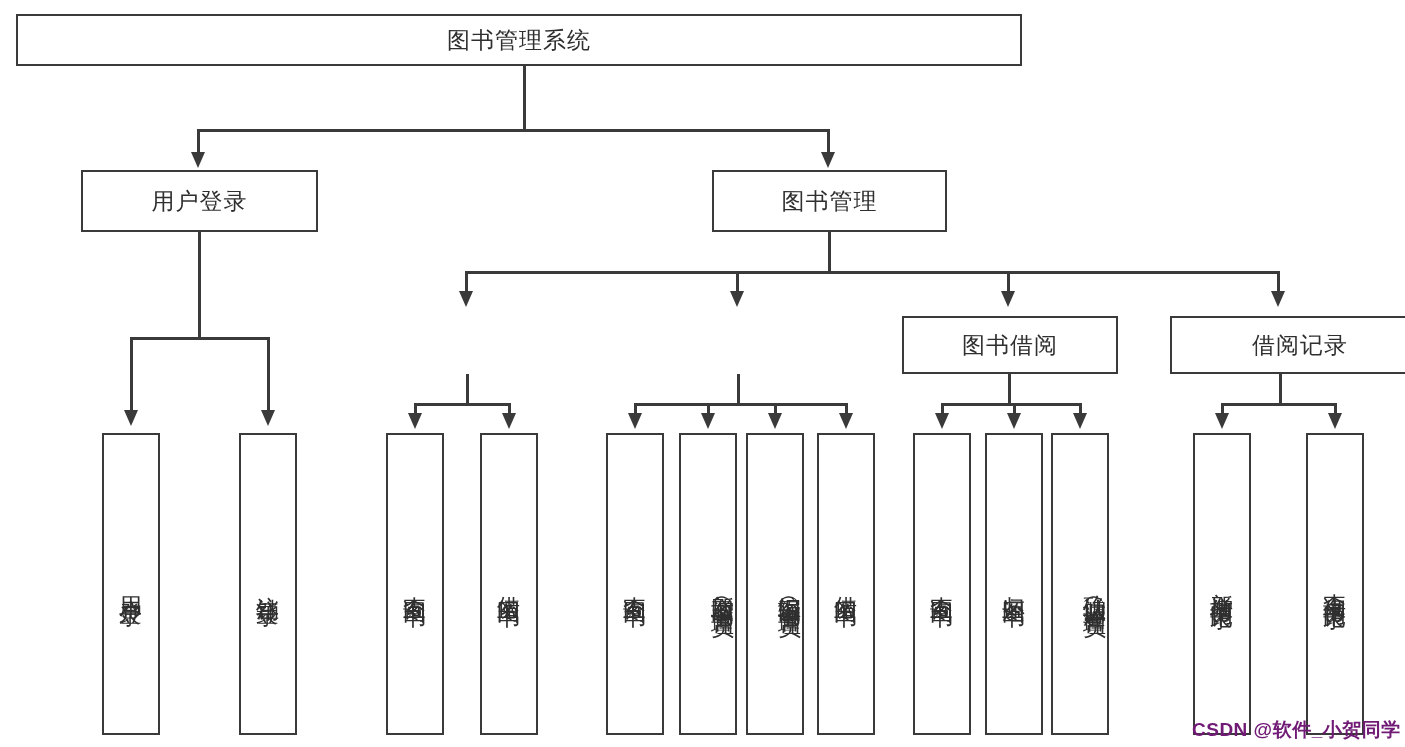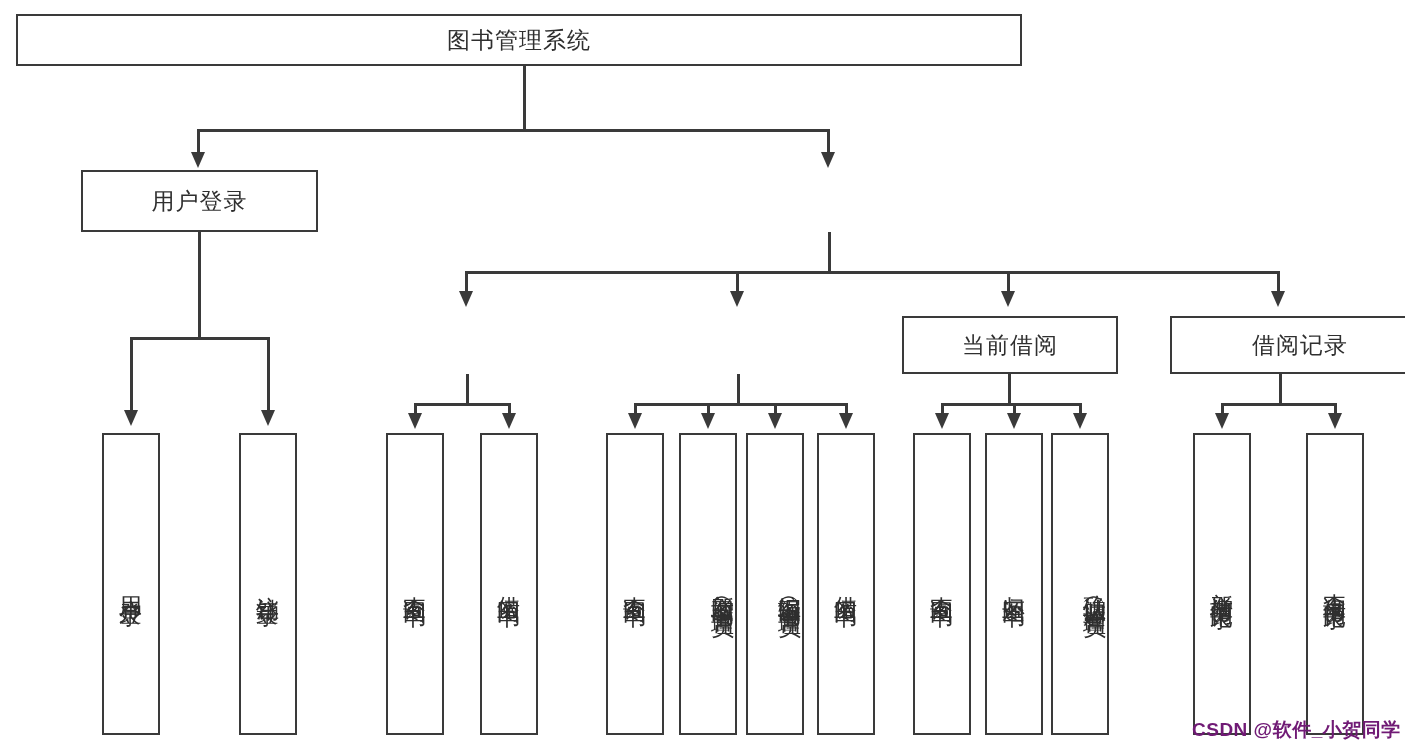--- a/index.html
+++ b/index.html
@@ -81,20 +81,23 @@
 
   <div class="conn hline" style="left:197px;top:129px;width:632px;"></div>
 
   <div class="conn vline" style="left:197px;top:129px;height:25px;"></div>
   <div class="arrow" style="left:191px;top:152px;"></div>
   <div class="conn vline" style="left:827px;top:129px;height:25px;"></div>
   <div class="arrow" style="left:821px;top:152px;"></div>
 
   <div class="node horiz" style="left:81px;top:170px;width:237px;height:62px;">
     <span class="lbl">用户登录</span>
+  </div>
+  <div class="node horiz" style="left:712px;top:170px;width:235px;height:62px;">
+    <span class="lbl">图书管理</span>
   </div>
 
   <div class="conn vline" style="left:198px;top:232px;height:108px;"></div>
   <div class="conn hline" style="left:130px;top:337px;width:140px;"></div>
   <div class="conn vline" style="left:130px;top:337px;height:75px;"></div>
   <div class="arrow" style="left:124px;top:410px;"></div>
   <div class="conn vline" style="left:267px;top:337px;height:75px;"></div>
   <div class="arrow" style="left:261px;top:410px;"></div>
 
   <div class="conn vline" style="left:828px;top:232px;height:42px;"></div>
@@ -102,21 +105,21 @@
   <div class="conn vline" style="left:465px;top:271px;height:22px;"></div>
   <div class="arrow" style="left:459px;top:291px;"></div>
   <div class="conn vline" style="left:736px;top:271px;height:22px;"></div>
   <div class="arrow" style="left:730px;top:291px;"></div>
   <div class="conn vline" style="left:1007px;top:271px;height:22px;"></div>
   <div class="arrow" style="left:1001px;top:291px;"></div>
   <div class="conn vline" style="left:1277px;top:271px;height:22px;"></div>
   <div class="arrow" style="left:1271px;top:291px;"></div>
 
   <div class="node horiz" style="left:902px;top:316px;width:216px;height:58px;">
-    <span class="lbl">当前借阅</span>
+    <span class="lbl">图书借阅</span>
   </div>
   <div class="node horiz" style="left:1170px;top:316px;width:260px;height:58px;">
     <span class="lbl">借阅记录</span>
   </div>
 
   <div class="conn vline" style="left:466px;top:374px;height:32px;"></div>
   <div class="conn hline" style="left:414px;top:403px;width:97px;"></div>
   <div class="conn vline" style="left:414px;top:403px;height:12px;"></div>
   <div class="arrow" style="left:408px;top:413px;"></div>
   <div class="conn vline" style="left:508px;top:403px;height:12px;"></div>

